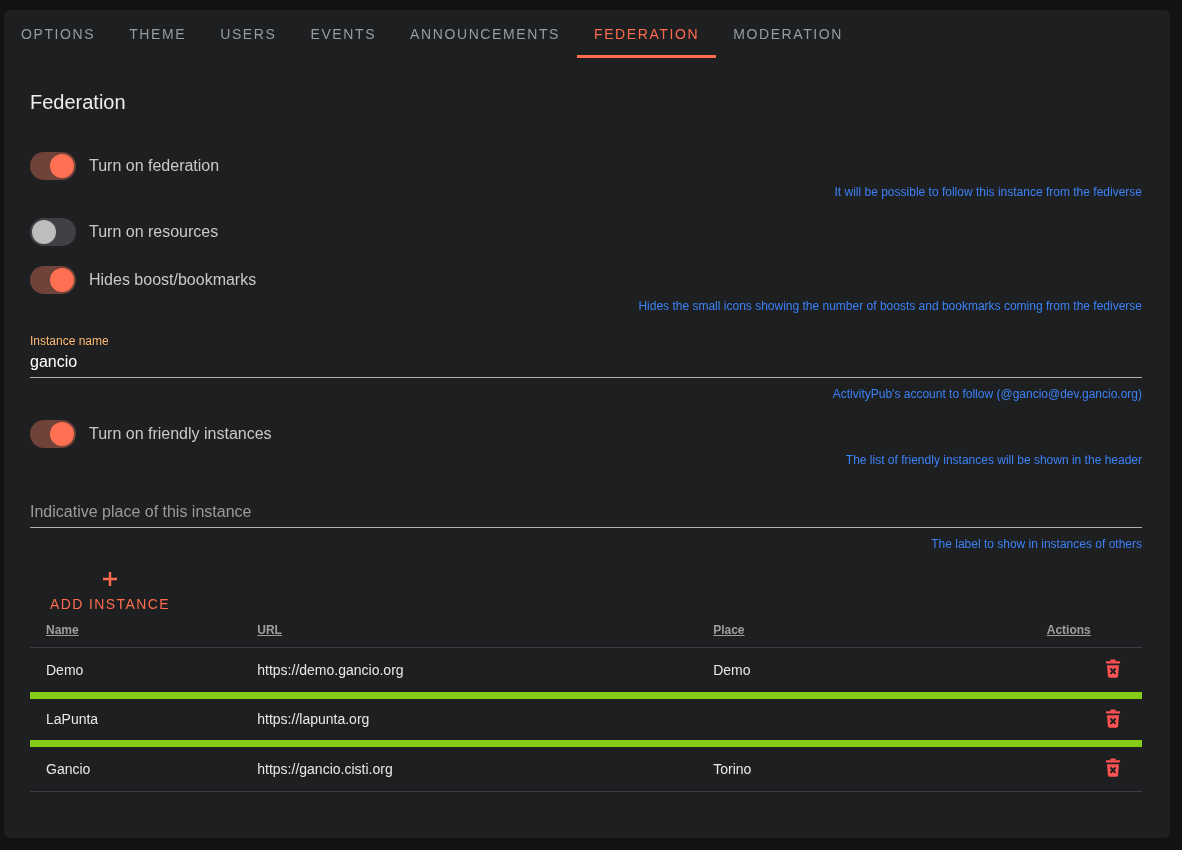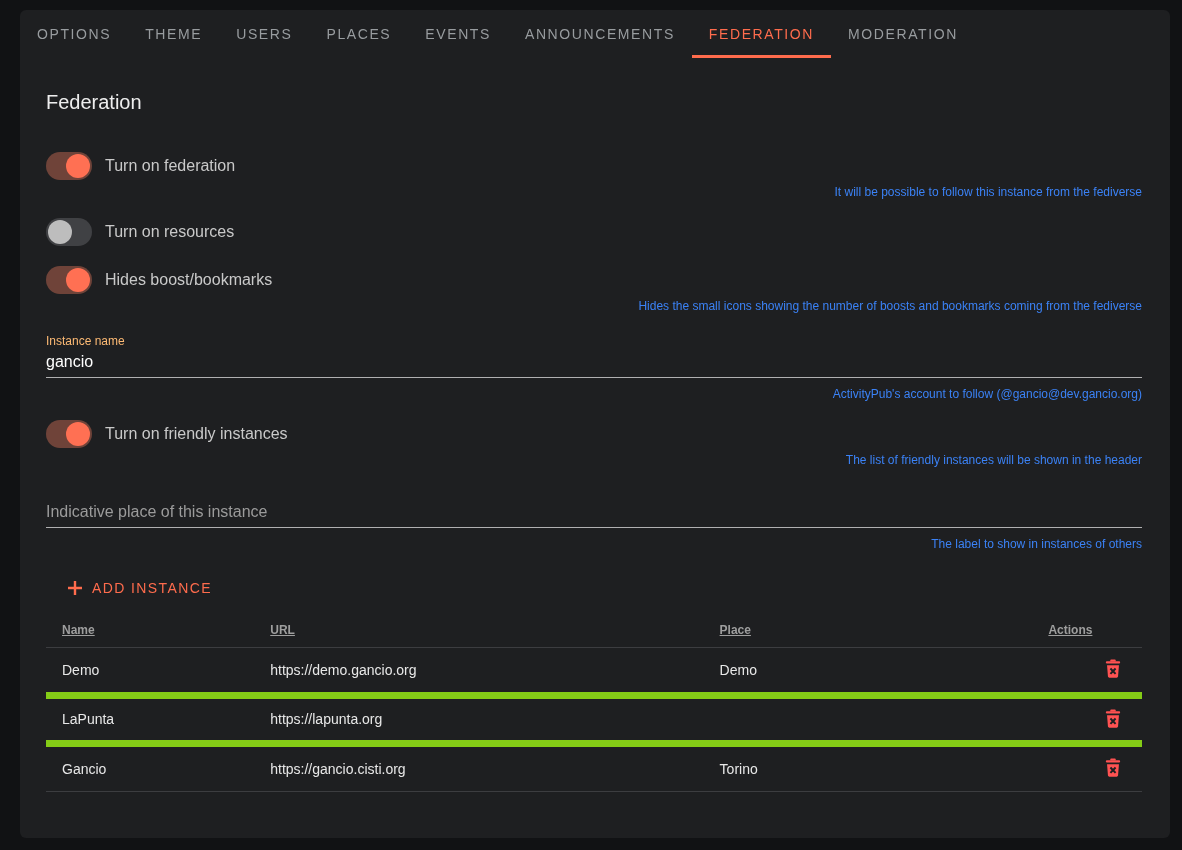--- a/index.html
+++ b/index.html
@@ -4,21 +4,21 @@
 <style>
   * { margin: 0; padding: 0; box-sizing: border-box; }
   html, body { width: 1182px; height: 850px; }
   body {
     background: #111214;
     font-family: "Liberation Sans", "DejaVu Sans", sans-serif;
     overflow: hidden;
   }
   .card {
     position: absolute;
-    left: 20px; right: 12px; top: 10px;
+    left: 4px; right: 12px; top: 10px;
     height: 828px;
     background: #1e1f21;
     border-radius: 6px;
   }
   
   .tabbar {
     display: flex;
     height: 48px;
     align-items: stretch;
   }
@@ -126,20 +126,21 @@
     padding: 0 12px;
     background: transparent;
     border: none;
     border-radius: 4px;
     color: #ff6c4d;
     font-family: "Liberation Sans", "DejaVu Sans", sans-serif;
     font-size: 14px;
     font-weight: 500;
     letter-spacing: 1.4px;
     cursor: pointer;
+    flex-direction: column;
   }
   
   .instances-table {
     width: 100%;
     margin-top: 8px;
     border-collapse: collapse;
   }
   .instances-table th {
     text-align: left;
     font-size: 12px;
@@ -173,21 +174,20 @@
 </style>
 </head>
 <body>
 
 <div class="card">
 
   <nav class="tabbar">
     <div class="tab">OPTIONS</div>
     <div class="tab">THEME</div>
     <div class="tab">USERS</div>
-    <div class="tab">PLACES</div>
     <div class="tab">EVENTS</div>
     <div class="tab">ANNOUNCEMENTS</div>
     <div class="tab active">FEDERATION</div>
     <div class="tab">MODERATION</div>
   </nav>
 
   <div class="content">
 
     <h1 class="page-title">Federation</h1>
 

